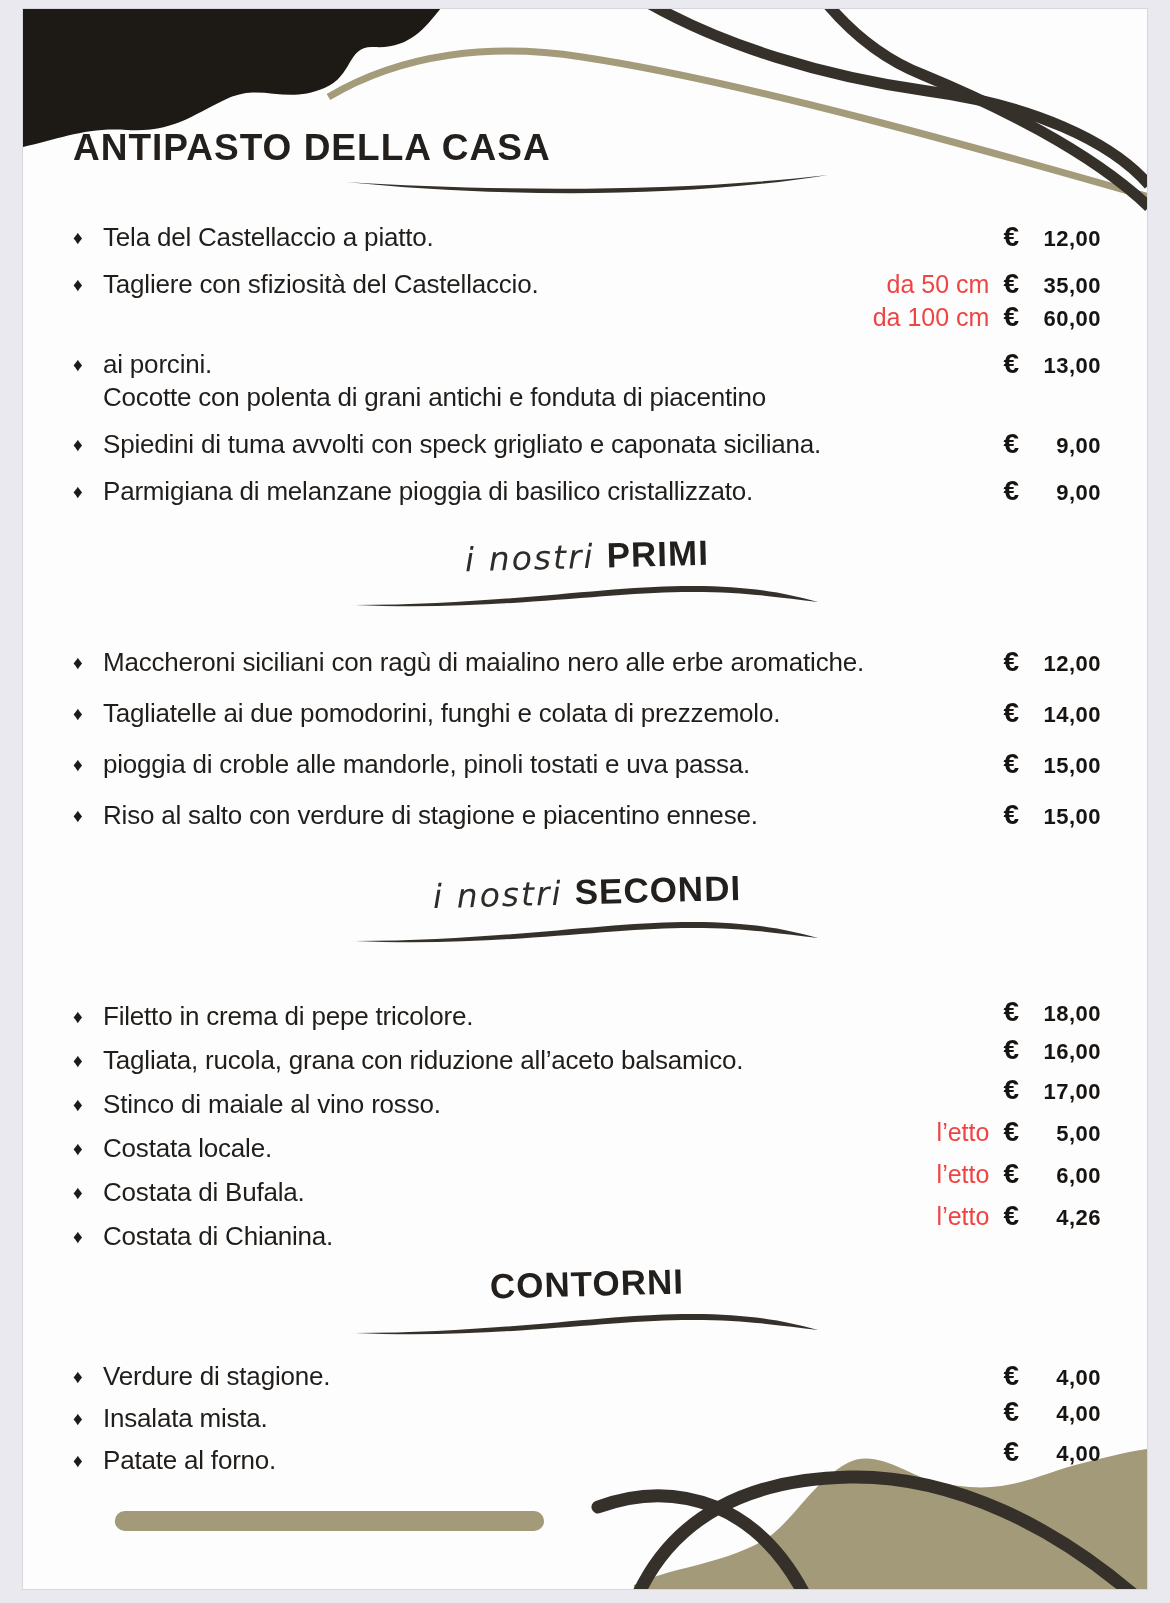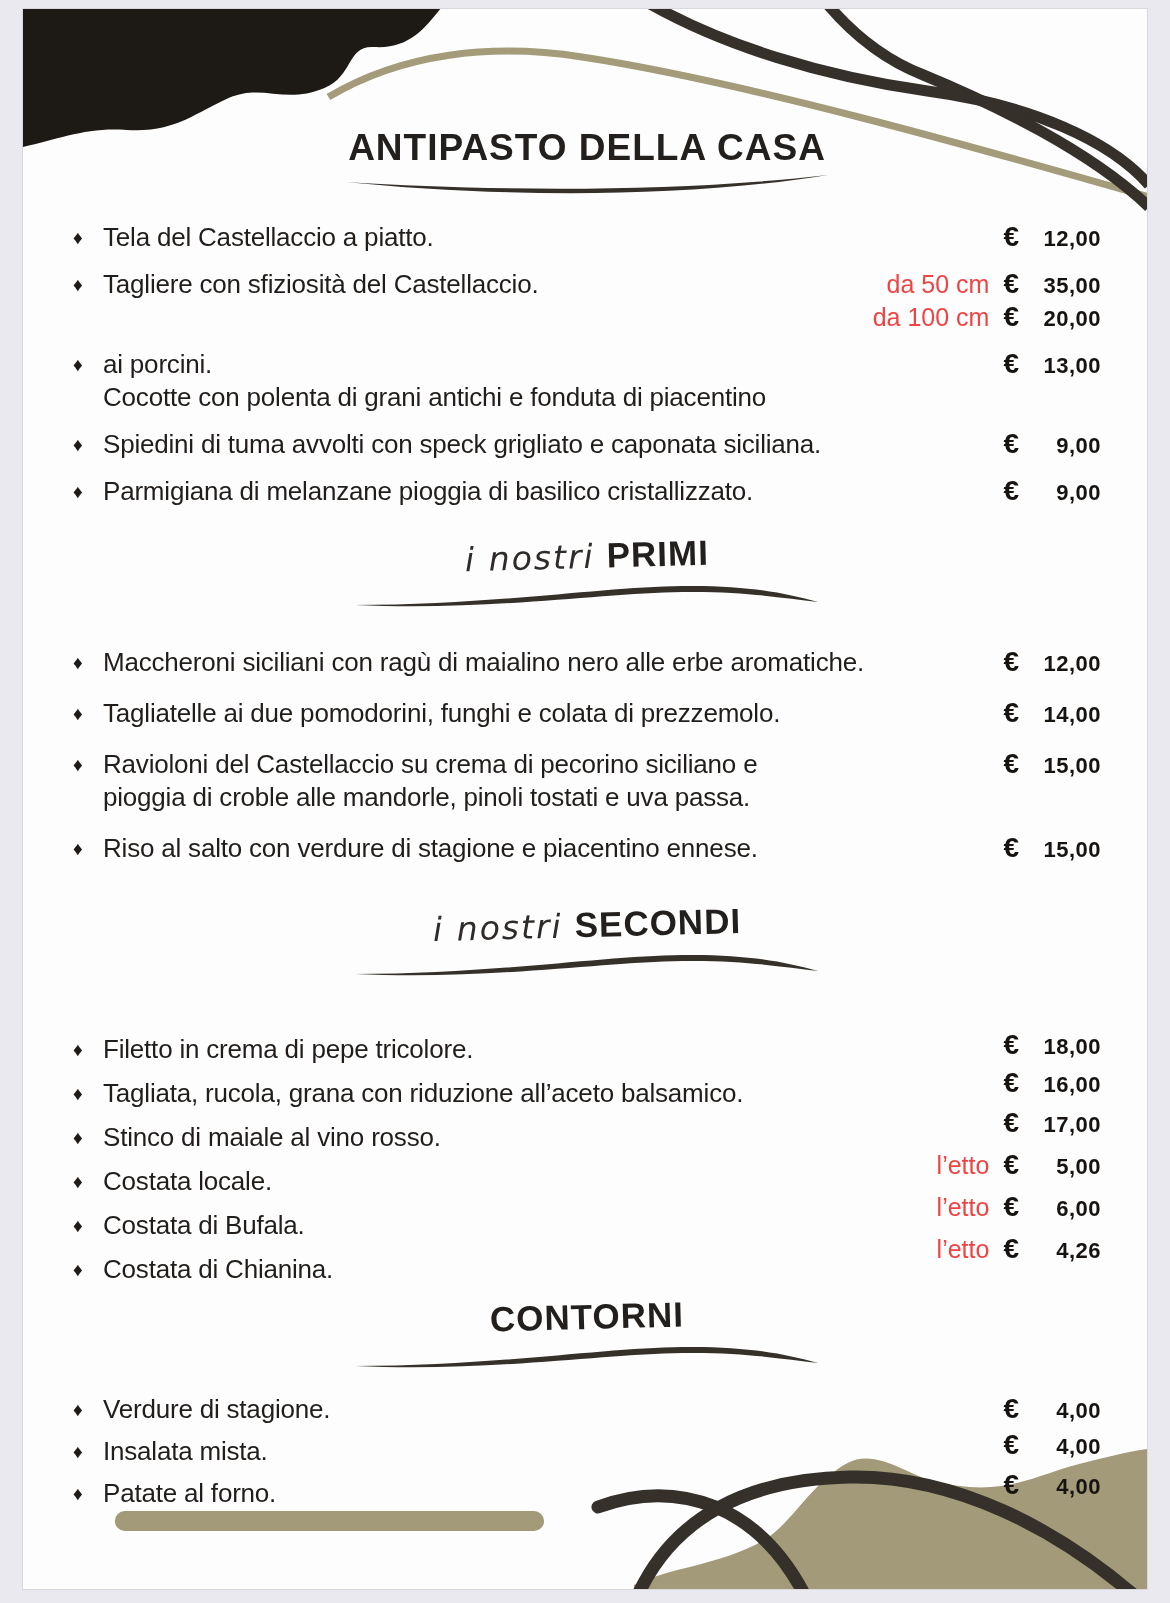--- a/index.html
+++ b/index.html
@@ -21,21 +21,21 @@
   .deco-top, .deco-bottom {
     position:absolute; left:0; width:100%;
     pointer-events:none; display:block;
   }
   .deco-top { top:0; height:300px; }
   .deco-bottom { bottom:0; height:200px; }
 
   .content { position:relative; padding:118px 46px 0 50px; }
 
   .menu-title {
-    margin:0; text-align:center;
+    margin:0; 
     font-size:37px; font-weight:700; letter-spacing:1px;
     color:#221f1c; line-height:42px;
   }
   .swoosh { display:block; margin:2px auto 0 auto; }
 
   .section-head { text-align:center; white-space:nowrap; }
   .section-head .inner { display:inline-block; transform:rotate(-1.5deg); }
   .head-prefix {
     font-style:italic; font-weight:400;
     font-size:33px; letter-spacing:2px; color:#2e2b28;
@@ -134,21 +134,21 @@
         </div>
         <div class="prices">
           <div class="price-line">
             <span class="note">da 50 cm</span>
             <span class="euro">€</span>
             <span class="amt">35,00</span>
           </div>
           <div class="price-line">
             <span class="note">da 100 cm</span>
             <span class="euro">€</span>
-            <span class="amt">20,00</span>
+            <span class="amt">60,00</span>
           </div>
         </div>
       </div>
 
       <div class="row">
         <div class="item">
           <span class="bullet">♦</span>
           <span class="lines">
             <span class="line">ai porcini.</span>
             <span class="line">Cocotte con polenta di grani antichi e fonduta di piacentino</span>
@@ -231,21 +231,20 @@
             <span class="euro">€</span>
             <span class="amt">14,00</span>
           </div>
         </div>
       </div>
 
       <div class="row">
         <div class="item">
           <span class="bullet">♦</span>
           <span class="lines">
-            <span class="line">Ravioloni del Castellaccio su crema di pecorino siciliano e</span>
             <span class="line">pioggia di croble alle mandorle, pinoli tostati e uva passa.</span>
           </span>
         </div>
         <div class="prices">
           <div class="price-line">
             <span class="euro">€</span>
             <span class="amt">15,00</span>
           </div>
         </div>
       </div>

